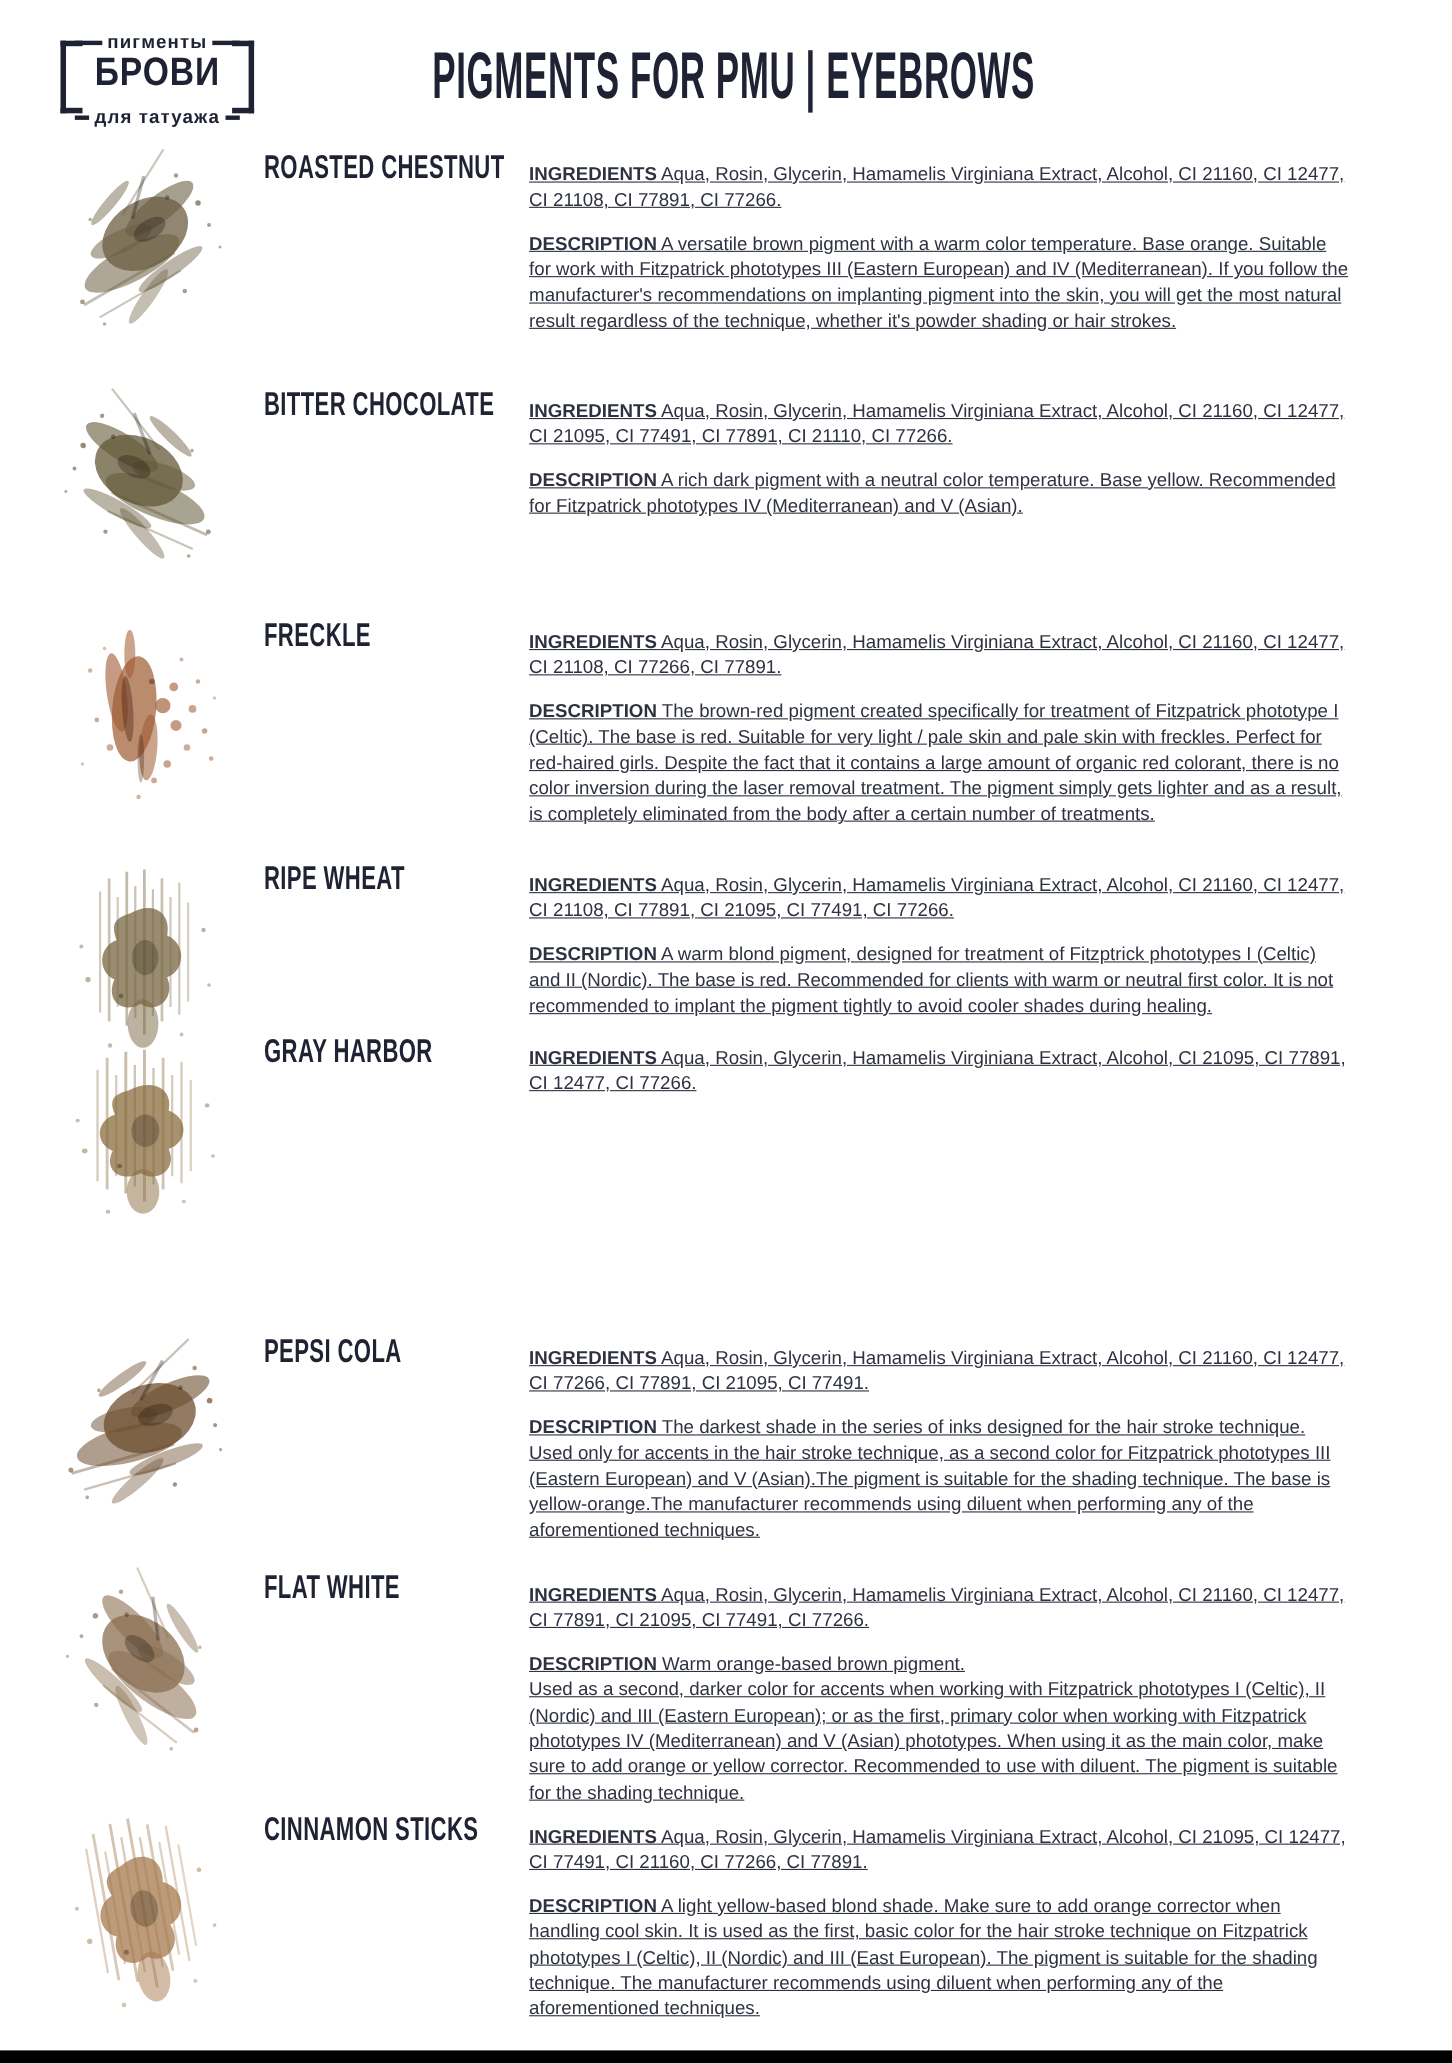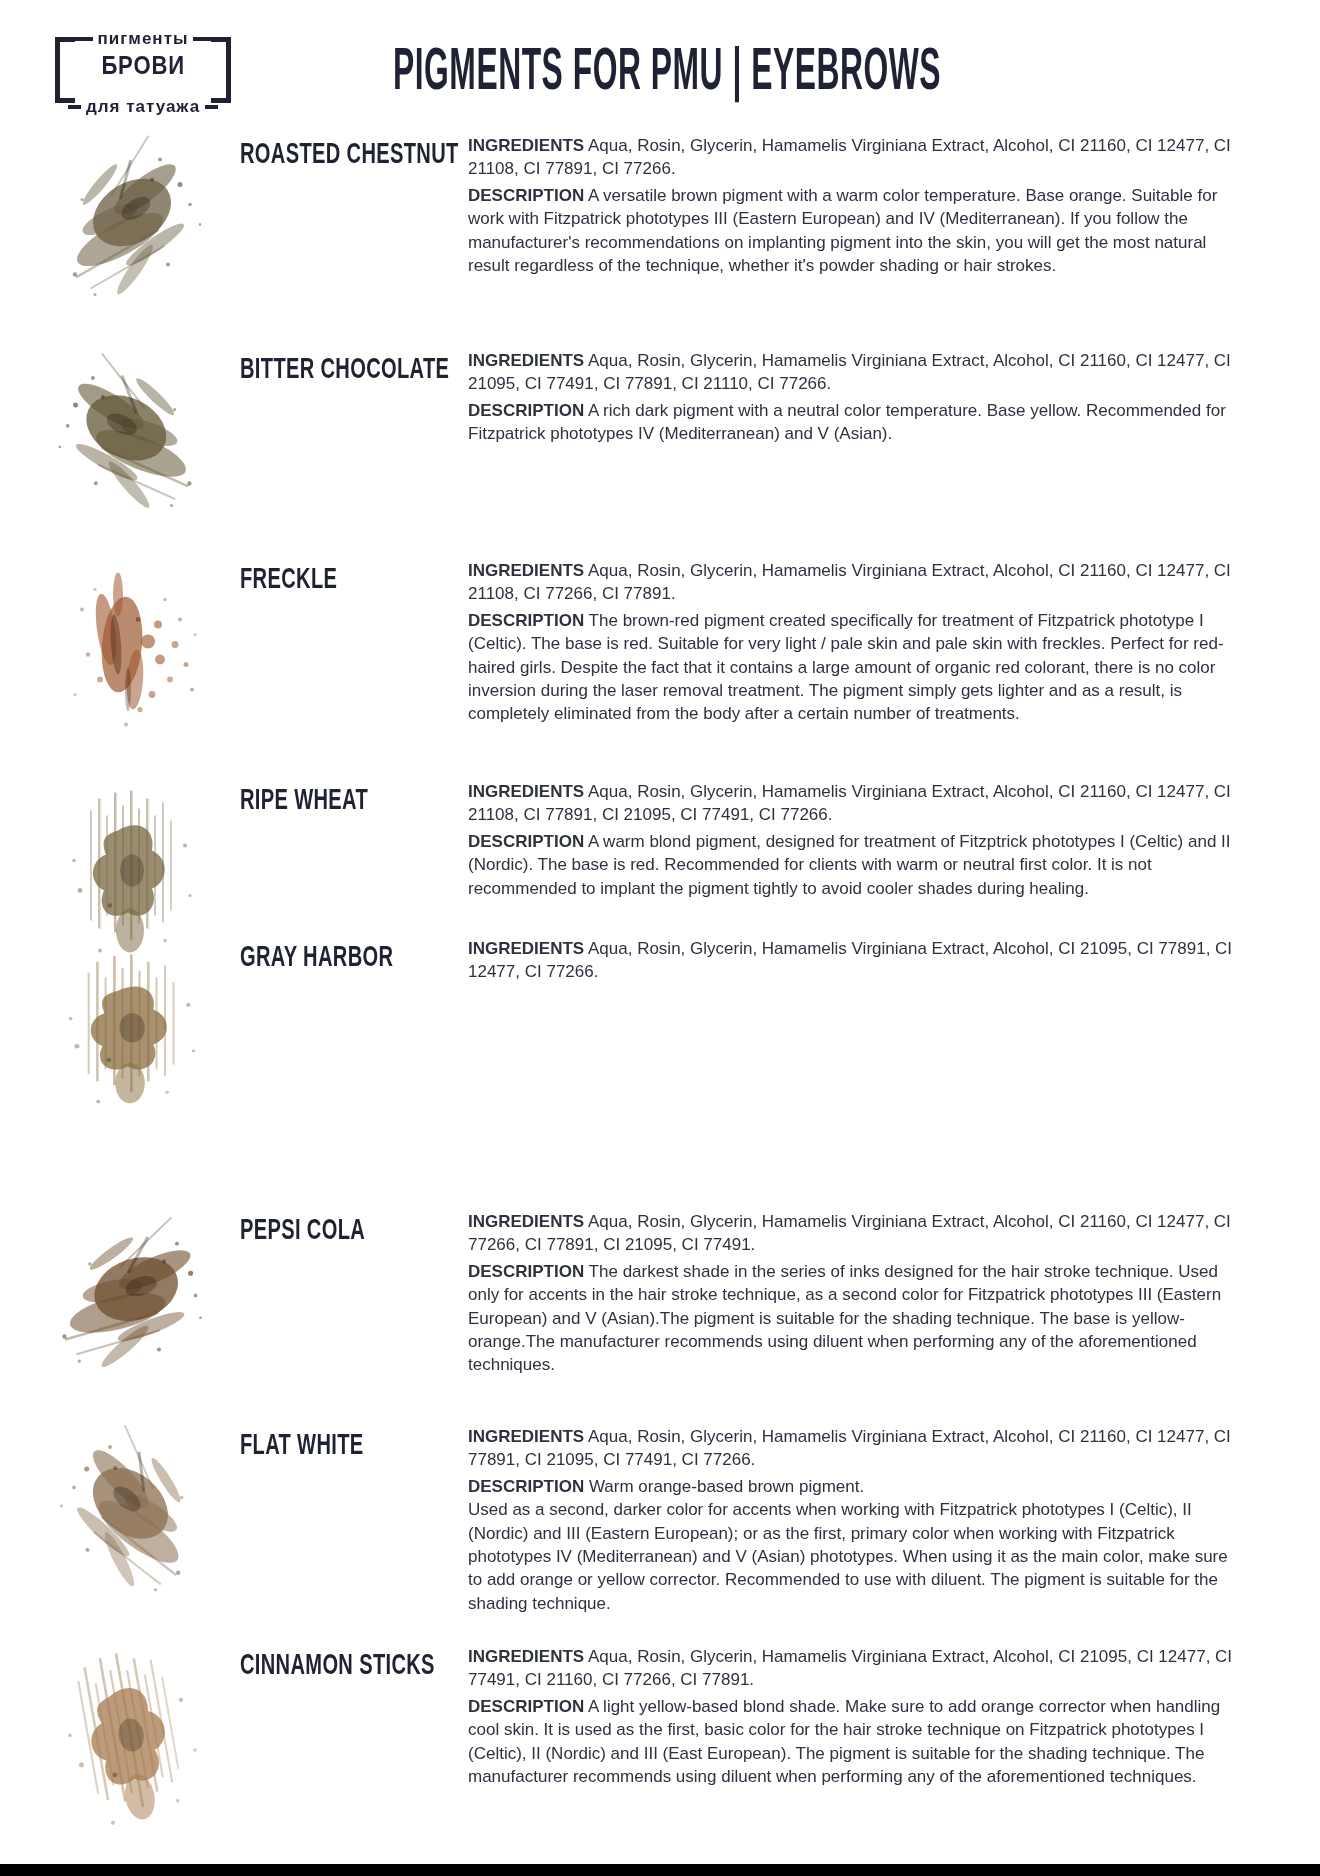--- a/index.html
+++ b/index.html
@@ -20,21 +20,21 @@
   .logo{position:absolute;left:55px;top:26px;width:176px;height:84px;color:var(--ink);}
   .bracket{position:absolute;top:11px;height:56px;width:15px;border:5px solid currentColor;}
   .bracket.bl{left:0;border-right:none;}
   .bracket.br{right:0;border-left:none;}
   .logo-row{position:absolute;left:13px;right:13px;display:flex;align-items:center;gap:5px;
     font-size:17px;font-weight:700;letter-spacing:1px;white-space:nowrap;justify-content:center;}
   .logo-row.top{top:3px;}
   .logo-row.bottom{top:71px;}
   .logo-row .rule{flex:1;height:4px;background:currentColor;}
   .logo-main{position:absolute;top:20px;left:0;right:0;text-align:center;
-    font-size:26px;font-weight:700;line-height:38px;}
+    font-size:36px;font-weight:700;line-height:38px;}
   .logo-main span{display:inline-block;transform:scaleX(.85);transform-origin:center;letter-spacing:1px;}
   .title{
     position:absolute;left:393px;top:34px;margin:0;
     font-size:60px;font-weight:800;letter-spacing:1px;color:var(--ink);
     white-space:nowrap;transform:scaleX(.53);transform-origin:left top;
   }
   
   .product-row{position:absolute;left:0;width:100%;height:215px;}
   .swatch{position:absolute;left:40px;top:-15px;width:180px;height:225px;}
   .splat{width:180px;height:215px;display:block;}
@@ -43,21 +43,21 @@
   .sw6{transform:rotate(14deg) scale(1.02);}
   .sw7{transform:scaleX(-1) rotate(-8deg);}
   .sw8{transform:rotate(-10deg) scale(1.04);}
   .product-name{
     position:absolute;left:240px;top:-1px;margin:0;
     font-size:30px;font-weight:800;color:var(--ink);
     white-space:nowrap;transform:scaleX(.67);transform-origin:left top;letter-spacing:.5px;
   }
   .product-text{position:absolute;left:465px;top:-6px;width:778px;
     font-size:17px;line-height:23.4px;color:var(--text);}
-  .product-text p{margin:3px;}
+  .product-text p{margin:16px;text-decoration:underline;}
   .lead{font-weight:700;}
   .desc{white-space:pre-line;}
   
   .bottom-bar{position:absolute;left:0;right:0;bottom:0;height:12px;background:var(--bar);}
   .defs-svg{position:absolute;width:0;height:0;overflow:hidden;}
 </style>
 </head>
 <body>
 
 <svg class="defs-svg" aria-hidden="true">

